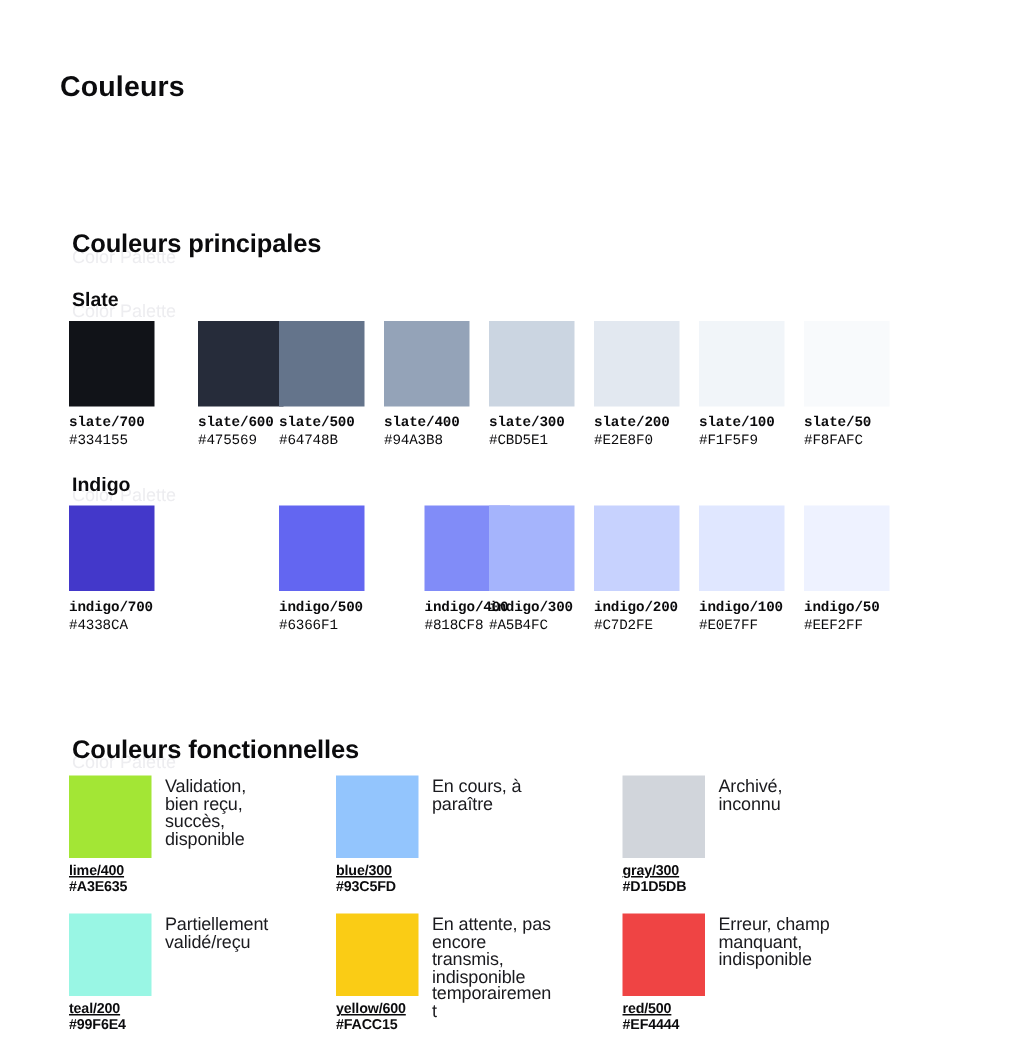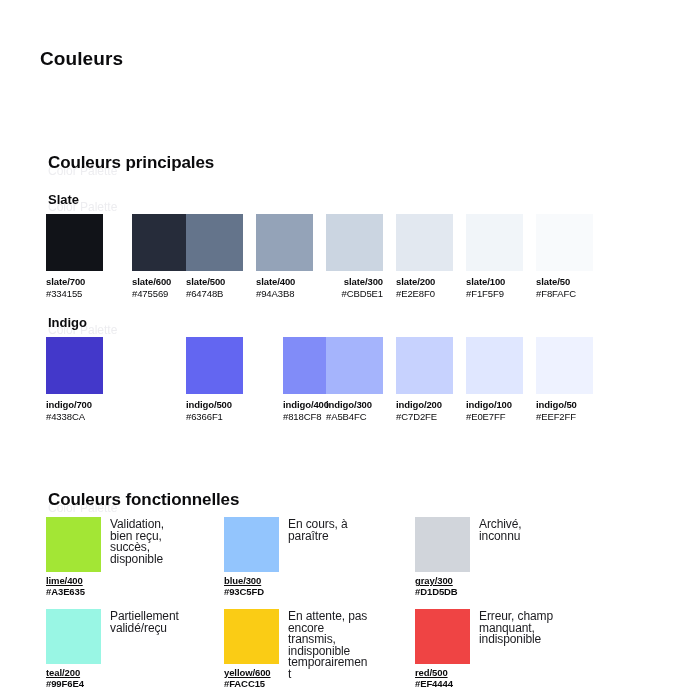--- a/index.html
+++ b/index.html
@@ -70,20 +70,21 @@
     white-space: nowrap;
     z-index: 1;
   }
 
   .ramp-row {
     position: absolute;
     left: 46px;
     top: 22px;
     width: 620px;
     height: 90px;
+    font-family: Liberation Mono, monospace;
   }
   .swatch-cell {
     position: absolute;
     top: 0;
     width: 57px;
   }
   .swatch-chip {
     width: 57px;
     height: 57px;
   }
@@ -178,21 +179,21 @@
         <div class="swatch-cell" style="left:140px;">
           <div class="swatch-chip" style="background-color: rgb(100, 116, 139);"></div>
           <div class="swatch-name">slate/500</div>
           <div class="swatch-hex">#64748B</div>
         </div>
         <div class="swatch-cell" style="left:210px;">
           <div class="swatch-chip" style="background-color: rgb(148, 163, 184);"></div>
           <div class="swatch-name">slate/400</div>
           <div class="swatch-hex">#94A3B8</div>
         </div>
-        <div class="swatch-cell" style="left:280px;text-align:right;">
+        <div class="swatch-cell" style="left:280px;">
           <div class="swatch-chip" style="background-color: rgb(203, 213, 225);"></div>
           <div class="swatch-name">slate/300</div>
           <div class="swatch-hex">#CBD5E1</div>
         </div>
         <div class="swatch-cell" style="left:350px;">
           <div class="swatch-chip" style="background-color: rgb(226, 232, 240);"></div>
           <div class="swatch-name">slate/200</div>
           <div class="swatch-hex">#E2E8F0</div>
         </div>
         <div class="swatch-cell" style="left:420px;">

